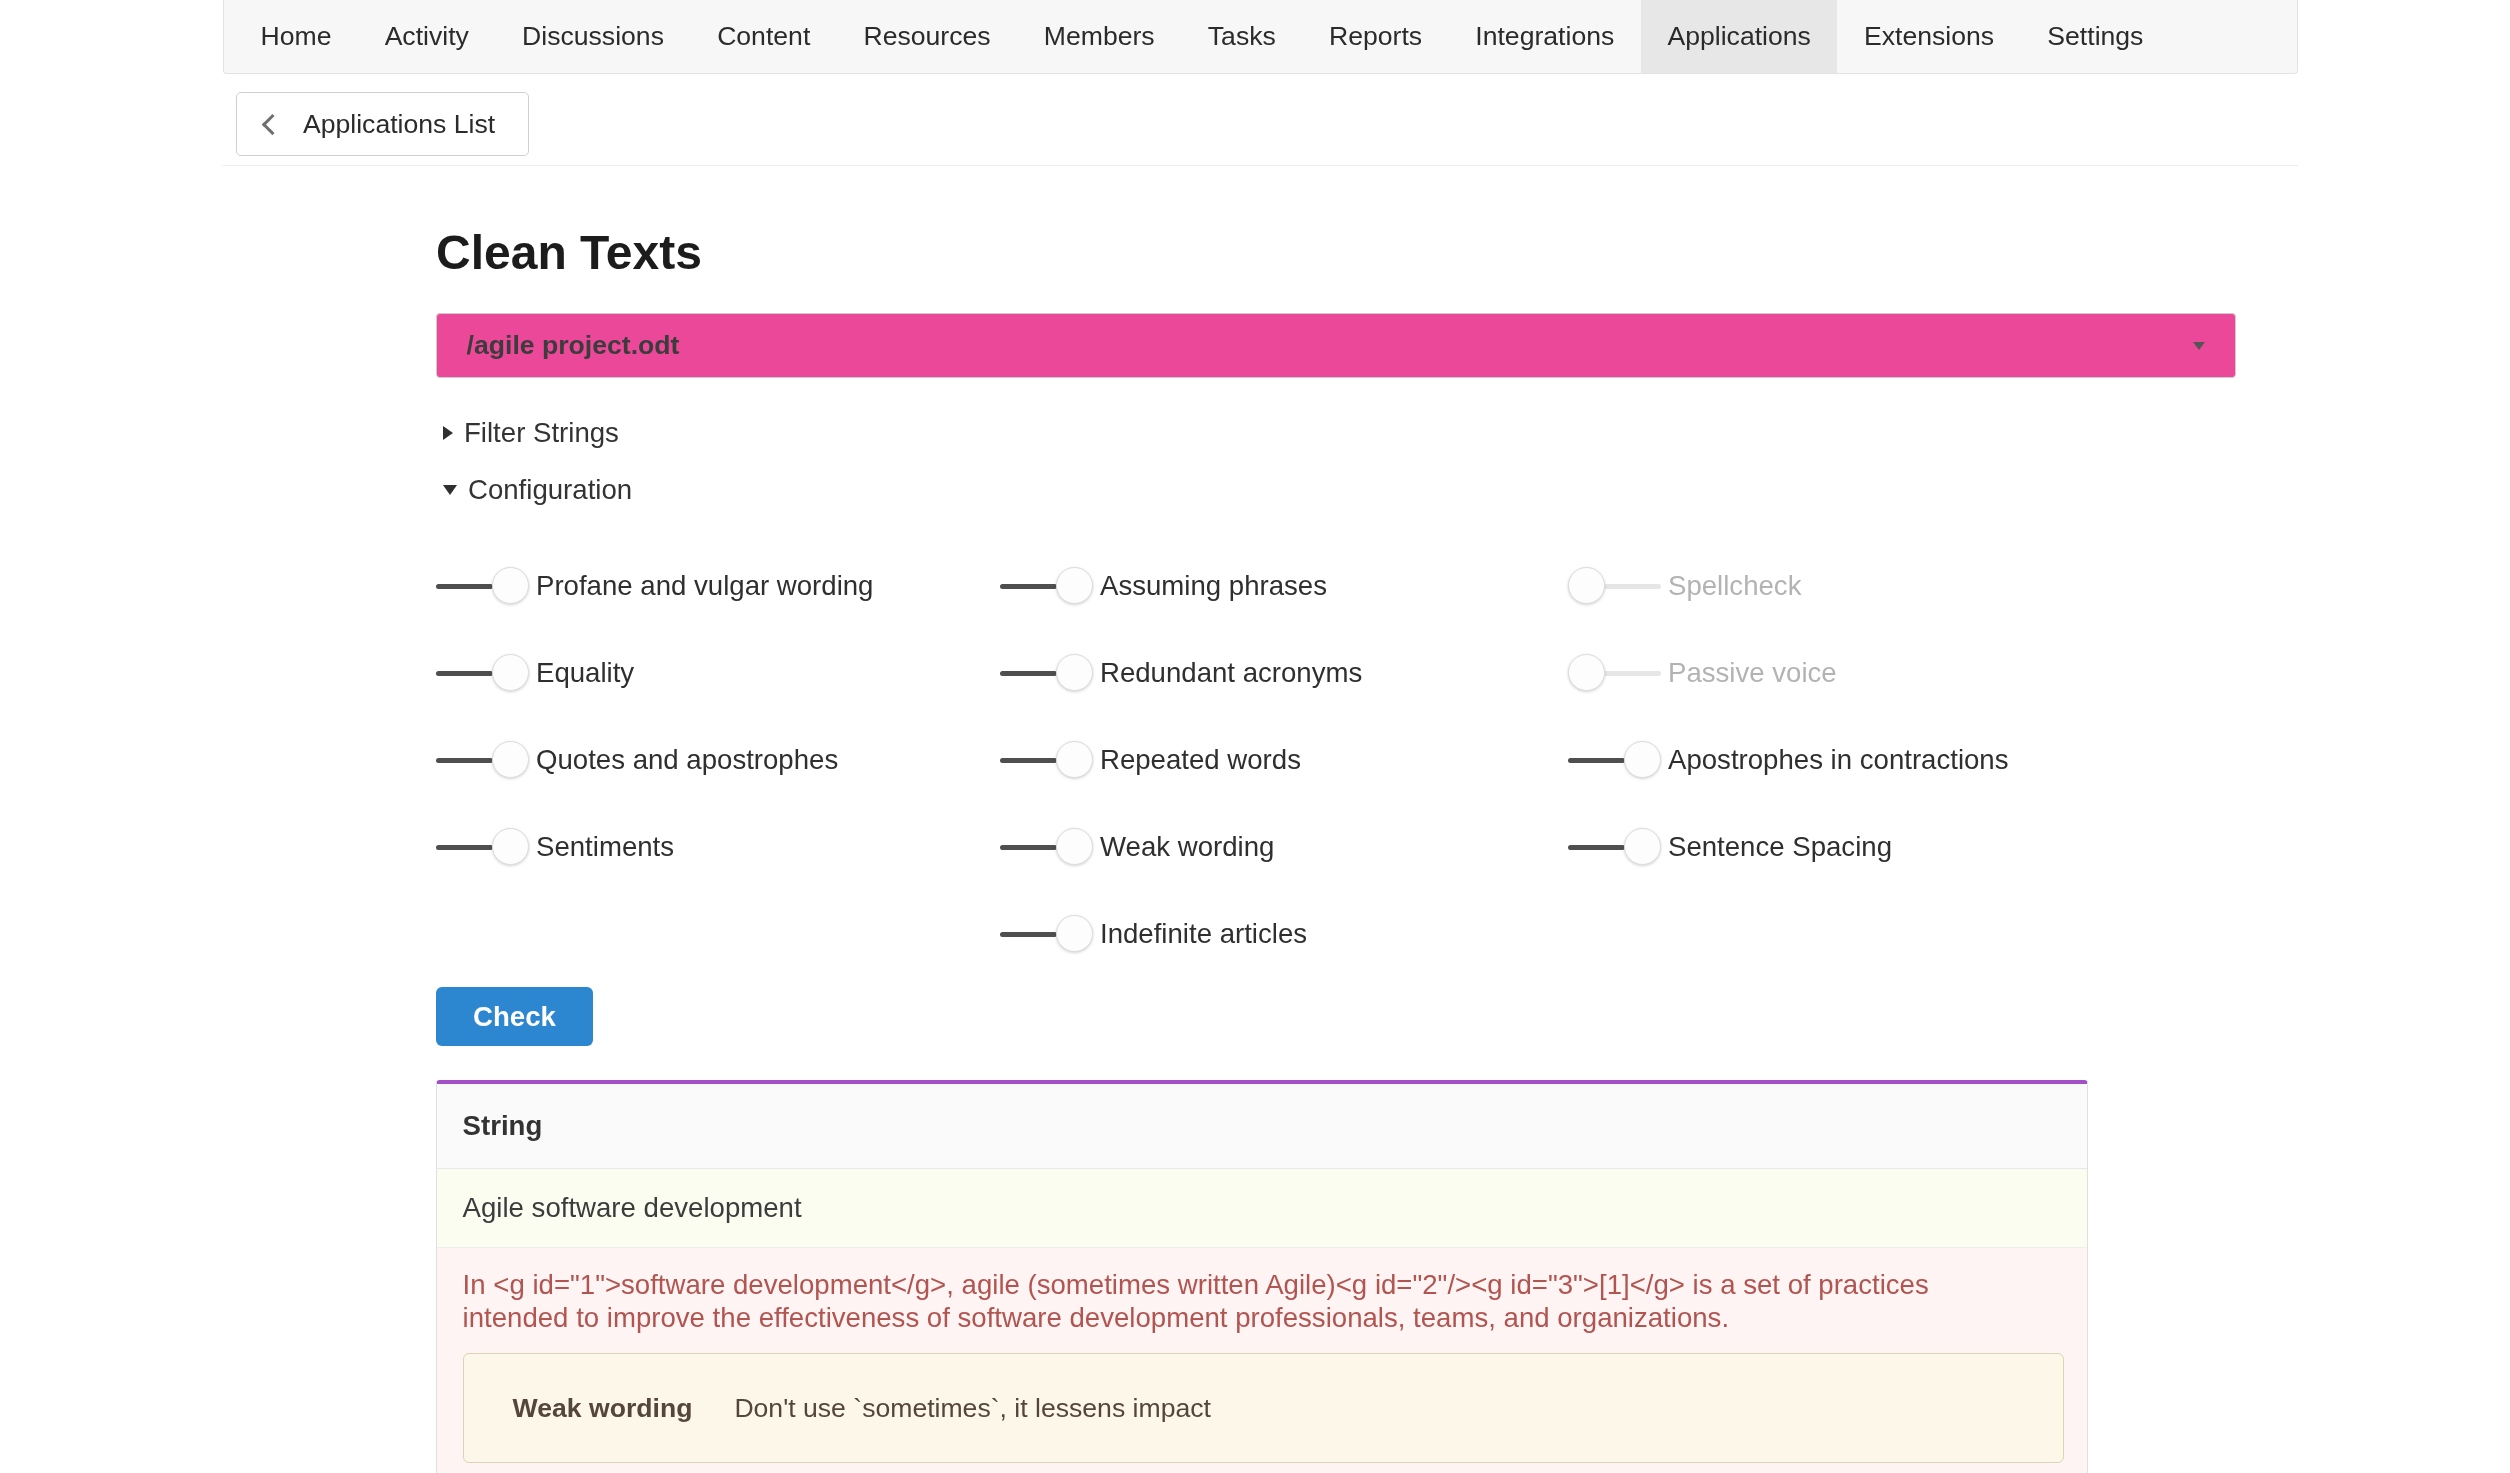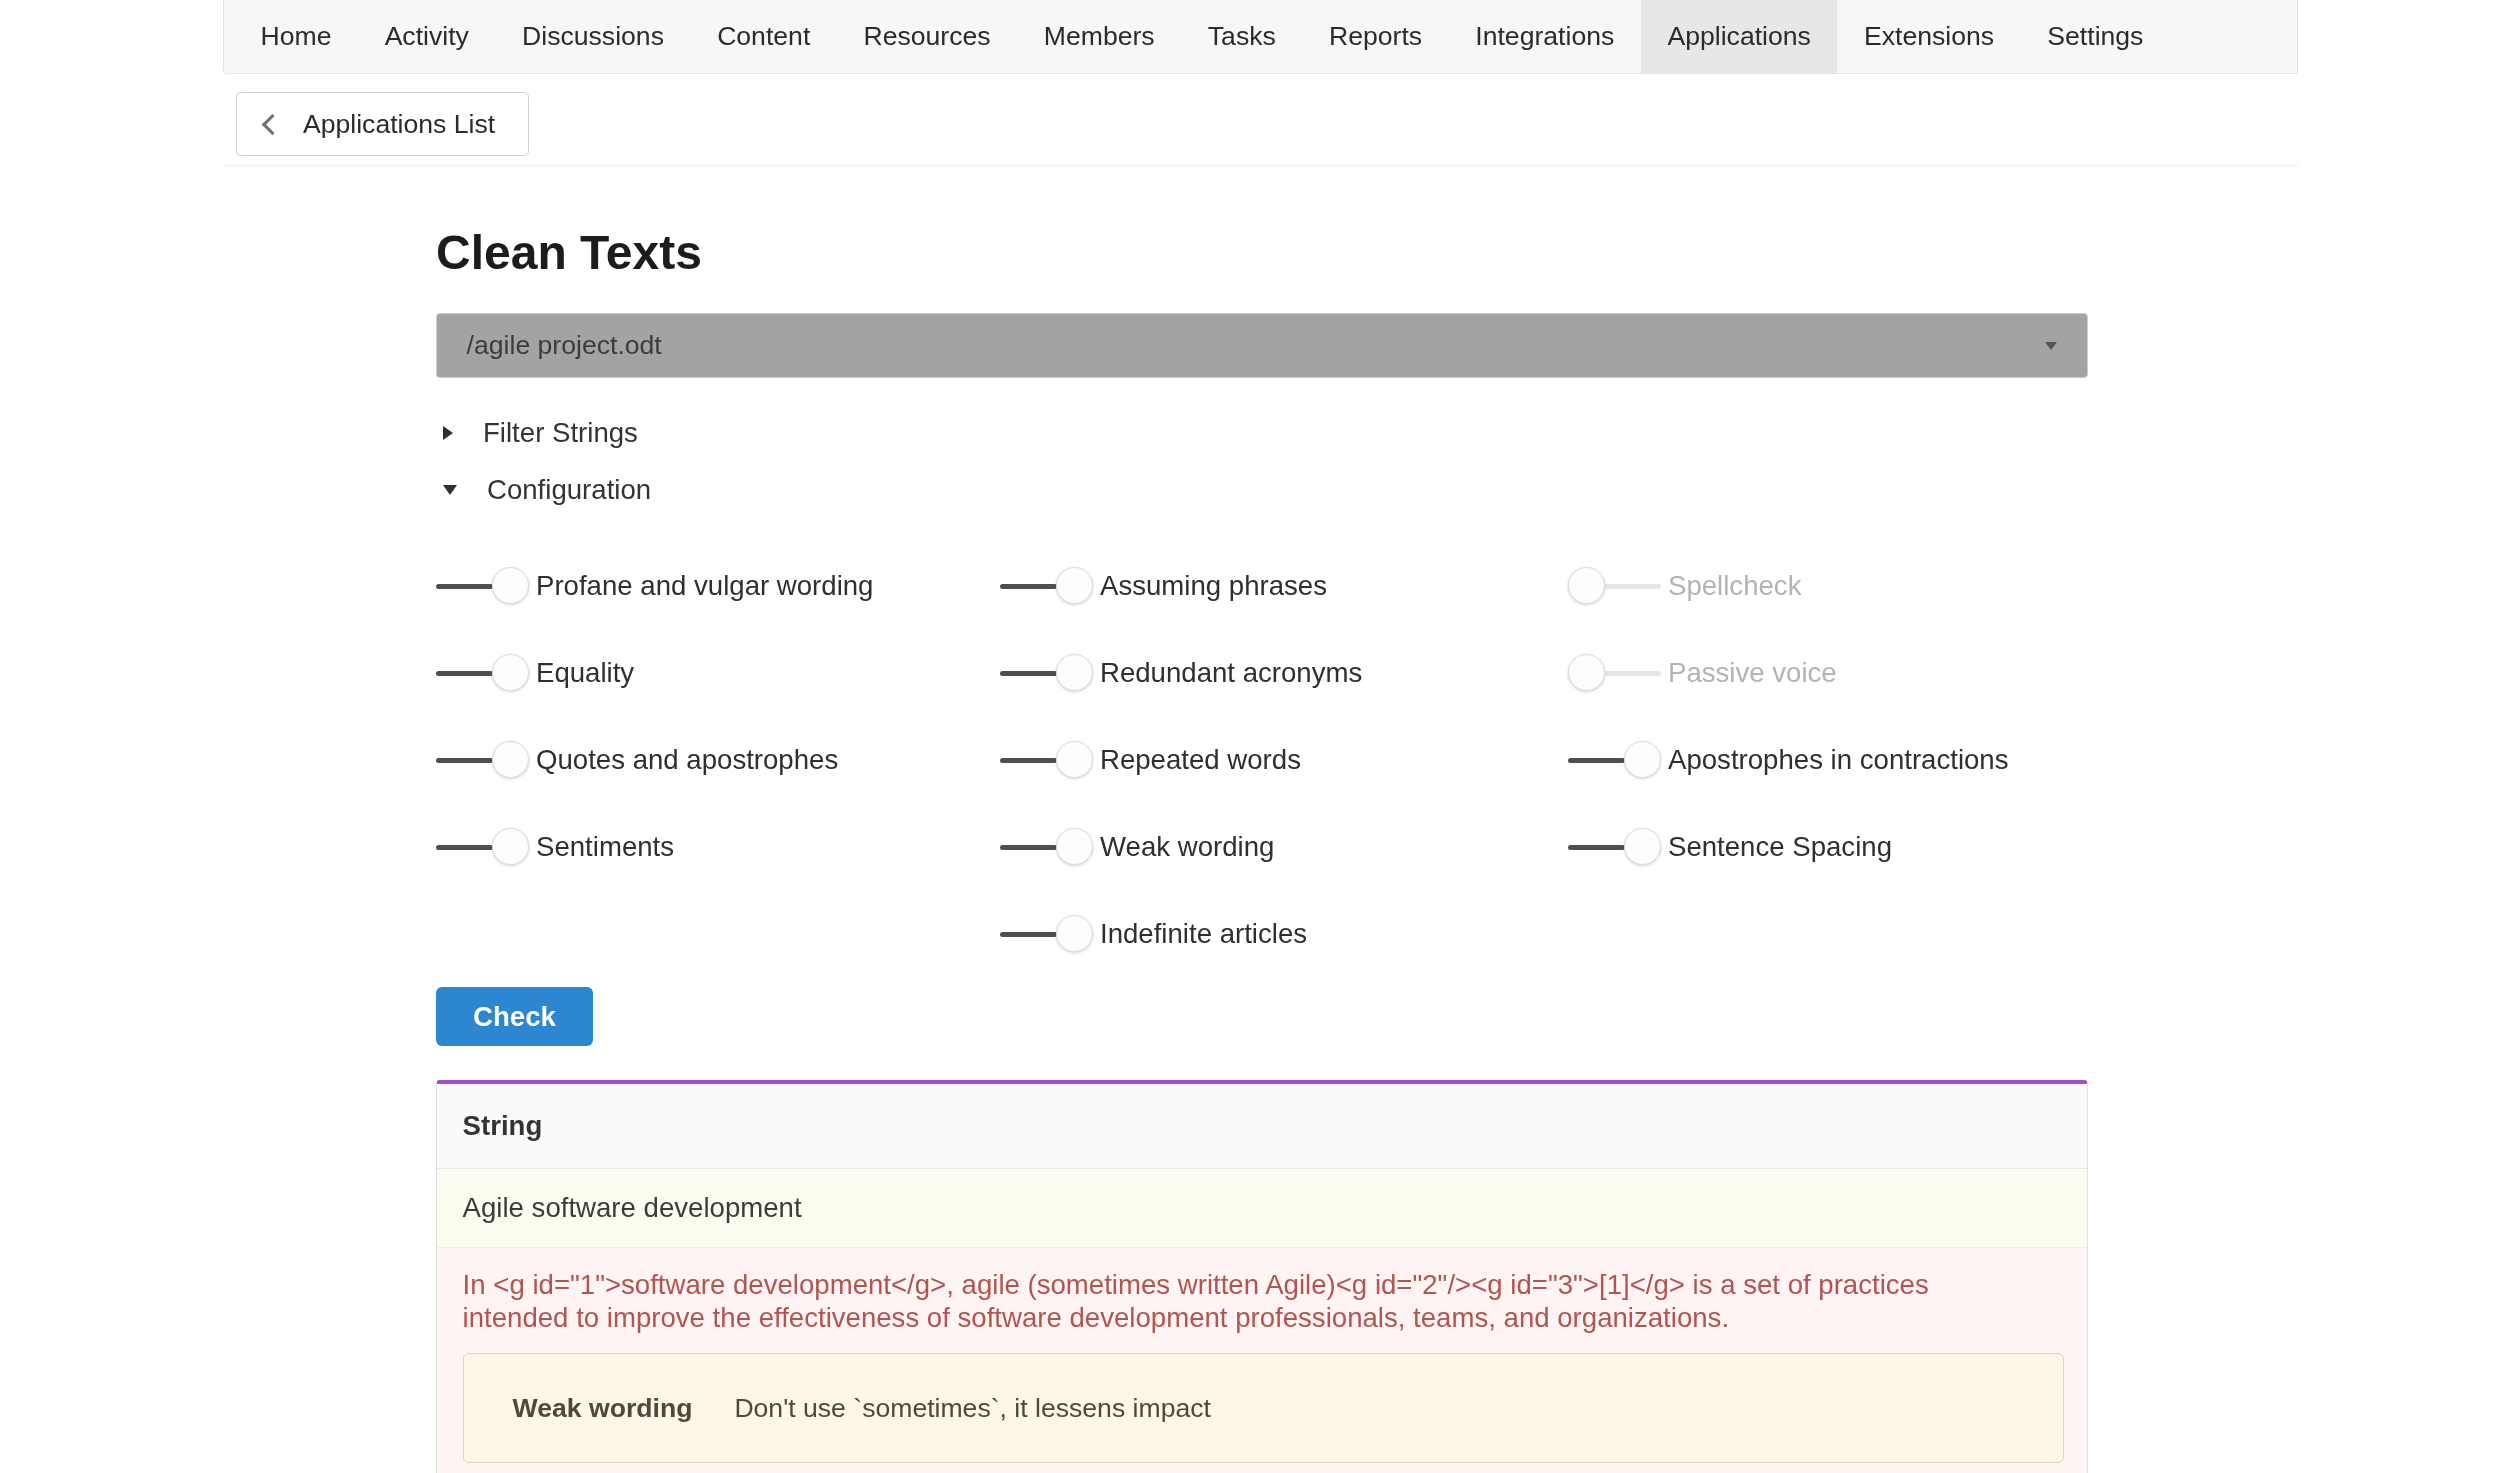--- a/index.html
+++ b/index.html
@@ -20,30 +20,30 @@
     background:#fff; border:1px solid #cfcfcf; border-radius:4.9px; font-size:26.6px; color:#2b2b2b; }
   .chev-left { width:14.8px; height:14.8px; border-left:3.9px solid #6f6f6f;
     border-bottom:3.9px solid #6f6f6f; transform:rotate(45deg); margin-top:1px; }
   .top-divider { position:absolute; left:223px; top:165px; width:2075px; height:1px; background:#ececec; }
 
   
   .page-title { position:absolute; left:436px; top:225px; font-size:48px;
     font-weight:bold; color:#1c1c1c; letter-spacing:0; }
 
   
-  .file-select { position:absolute; left:436px; top:313px; width:1652px; height:65px;
-    background:#a3a3a3; border:1px solid #ccc; border-radius:3.9px; display:flex;
-    align-items:center; padding:0 29.6px; font-size:26.6px; color:#3c3c3c; cursor:pointer; }
+  .file-select { position:absolute; left:436px; top:313px; width:1800px; height:65px;
+    background:#ec4899; border:1px solid #ccc; border-radius:3.9px; display:flex;
+    align-items:center; padding:0 29.6px; font-size:26.6px; color:#3c3c3c; cursor:pointer;font-weight:bold; }
   .file-select .grow { flex:1; }
   .caret-down { width:0; height:0; border-left:6.9px transparent solid;
     border-right:6.9px transparent solid; border-top:8.9px solid #555; }
 
   
   .section-row { position:absolute; left:443px; display:flex; align-items:center;
-    gap:30px; font-size:27.6px; color:#333; cursor:pointer; height:39px; }
+    gap:11px; font-size:27.6px; color:#333; cursor:pointer; height:39px; }
   .tri-right { width:0; height:0; border-top:7.9px transparent solid;
     border-bottom:7.9px transparent solid; border-left:10.8px solid #2f2f2f; }
   .tri-down { width:0; height:0; border-left:7.9px transparent solid;
     border-right:7.9px transparent solid; border-top:10.8px solid #2f2f2f; }
 
   
   .toggle-grid { position:absolute; left:436px; top:542px; width:1652px; display:flex; }
   .toggle-col { display:flex; flex-direction:column; }
   .toggle-col:nth-child(1){ width:564px; } .toggle-col:nth-child(2){ width:568px; }
   .toggle-col:nth-child(3){ width:519px; }

